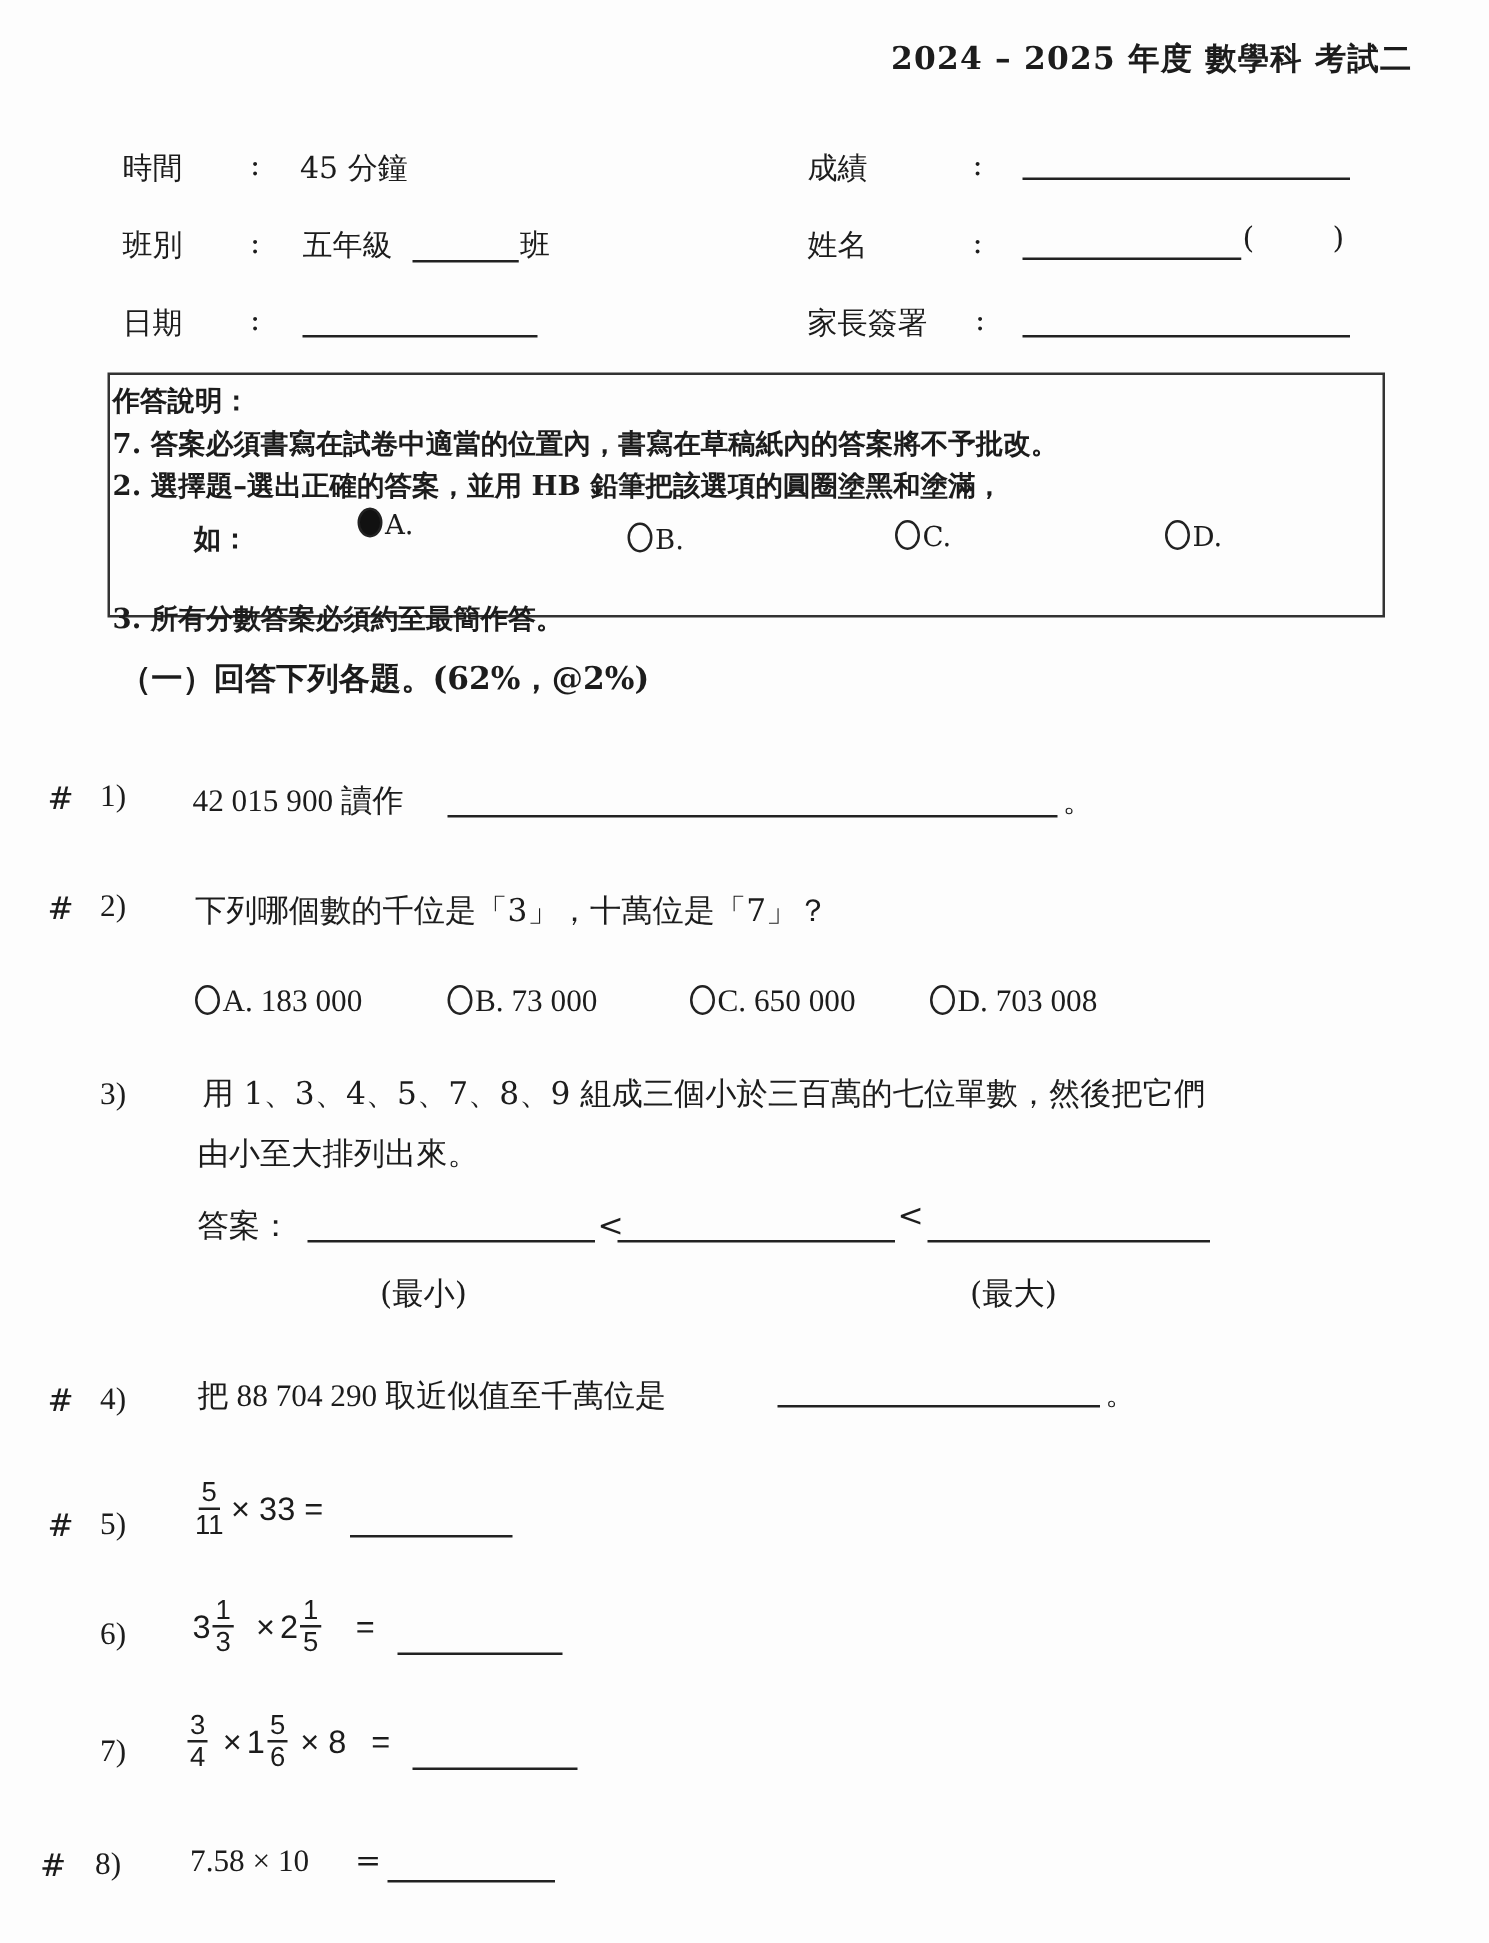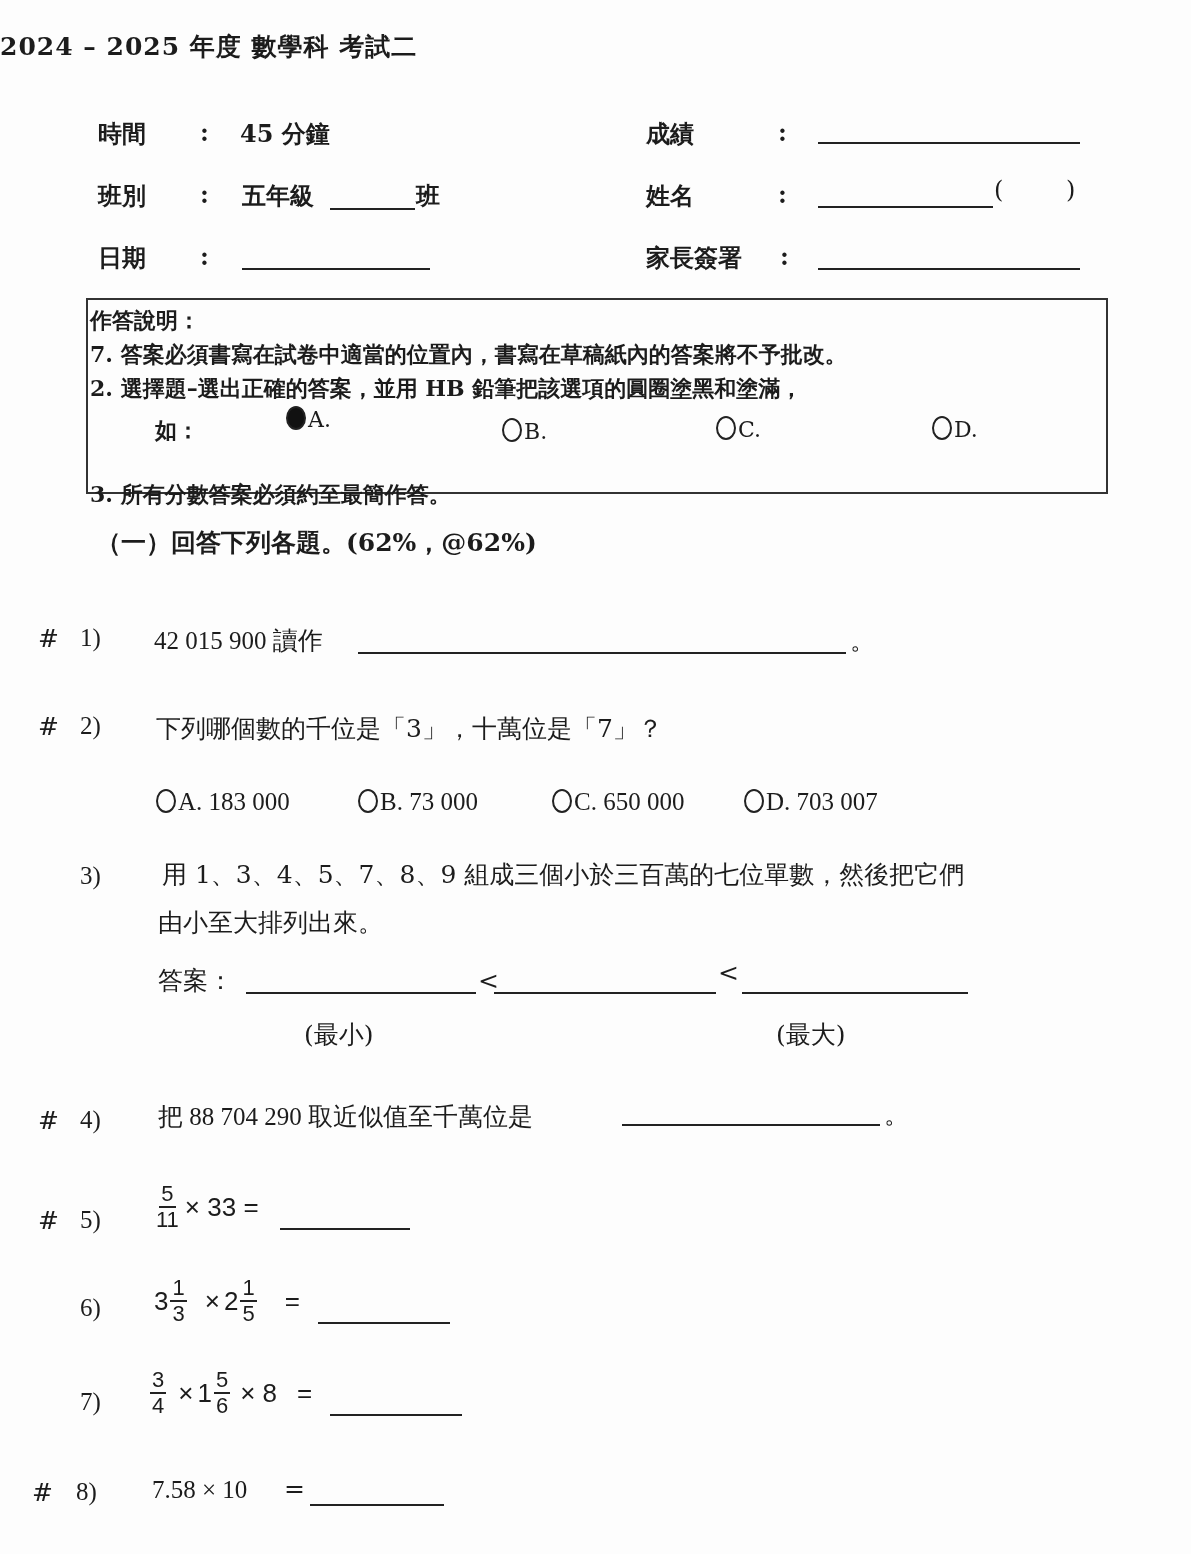--- a/index.html
+++ b/index.html
@@ -1,20 +1,20 @@
 <!DOCTYPE html>
 <html><head>
 <meta charset="utf-8">
 <style>
   html,body{margin:0;padding:0;}
   body{width:1191px;height:1554px;background:#fdfdfd;position:relative;overflow:hidden;
        font-family:"DejaVu Serif","Liberation Serif",serif;color:#1c1c1c;}
   .abs{position:absolute;white-space:nowrap;}
-  .title{left:0;width:1130px;top:30px;text-align:left;font-size:25px;font-weight:bold;letter-spacing:1px;}
-  .lbl{font-size:24px;font-weight:bold;}
+  .title{left:0;width:1130px;top:30px;text-align:right;font-size:25px;font-weight:bold;letter-spacing:1px;}
+  .lbl{font-size:24px;font-weight:normal;}
   .line{position:absolute;border-bottom:2px solid #222;height:0;}
   .box{position:absolute;left:86px;top:298px;width:1022px;height:196px;border:2px solid #333;box-sizing:border-box;}
   .inst{font-size:22px;font-weight:bold;text-align:center;}
   .q{font-size:25px;}
   .num{font-family:"Liberation Serif","DejaVu Serif",serif;}
   .circle{display:inline-block;width:20px;height:24px;border:2px solid #222;border-radius:50%;box-sizing:border-box;vertical-align:-3px;margin-right:2px;}
   .circle.filled{background:#111;}
   .frac{display:inline-flex;flex-direction:column;align-items:center;vertical-align:middle;font-size:22px;line-height:24px;margin:0 2px;}
   .frac .n{border-bottom:2px solid #222;padding:0 2px;}
   .frac .d{}
@@ -57,35 +57,35 @@
 <div class="abs inst" style="left:90px;top:306px">作答說明：</div>
 <div class="abs inst" style="left:90px;top:340px">7. 答案必須書寫在試卷中適當的位置內，書寫在草稿紙內的答案將不予批改。</div>
 <div class="abs inst" style="left:90px;top:374px">2. 選擇題–選出正確的答案，並用 HB 鉛筆把該選項的圓圈塗黑和塗滿，</div>
 <div class="abs inst" style="left:155px;top:416px">如：</div>
 <div class="abs inst" style="left:286px;top:406px;font-weight:normal"><span class="circle filled"></span><span>A.</span></div>
 <div class="abs inst" style="left:502px;top:418px;font-weight:normal"><span class="circle"></span><span>B.</span></div>
 <div class="abs inst" style="left:716px;top:416px;font-weight:normal"><span class="circle"></span><span>C.</span></div>
 <div class="abs inst" style="left:932px;top:416px;font-weight:normal"><span class="circle"></span><span>D.</span></div>
 <div class="abs inst" style="left:90px;top:480px">3. 所有分數答案必須約至最簡作答。</div>
 
-<div class="abs q" style="left:96px;top:526px;font-weight:bold">（一）回答下列各題。(62%，@62%)</div>
+<div class="abs q" style="left:96px;top:526px;font-weight:bold">（一）回答下列各題。(62%，@2%)</div>
 
 <div class="abs q" style="left:38px;top:624px">#</div>
 <div class="abs q num" style="left:80px;top:624px">1)</div>
 <div class="abs q num" style="left:154px;top:624px">42 015 900  讀作</div>
 <div class="line" style="left:358px;top:652px;width:488px"></div>
 <div class="abs q" style="left:850px;top:624px">。</div>
 
 <div class="abs q" style="left:38px;top:712px">#</div>
 <div class="abs q num" style="left:80px;top:712px">2)</div>
 <div class="abs q" style="left:156px;top:712px">下列哪個數的千位是「3」，十萬位是「7」？</div>
 <div class="abs q num" style="left:156px;top:788px"><span class="circle"></span><span>A. 183 000</span></div>
 <div class="abs q num" style="left:358px;top:788px"><span class="circle"></span><span>B. 73 000</span></div>
 <div class="abs q num" style="left:552px;top:788px"><span class="circle"></span><span>C. 650 000</span></div>
-<div class="abs q num" style="left:744px;top:788px"><span class="circle"></span><span>D. 703 007</span></div>
+<div class="abs q num" style="left:744px;top:788px"><span class="circle"></span><span>D. 703 008</span></div>
 
 <div class="abs q num" style="left:80px;top:862px">3)</div>
 <div class="abs q" style="left:162px;top:858px">用 1、3、4、5、7、8、9 組成三個小於三百萬的七位單數，然後把它們</div>
 <div class="abs q" style="left:158px;top:906px">由小至大排列出來。</div>
 <div class="abs q" style="left:158px;top:964px">答案：</div>
 <div class="line" style="left:246px;top:992px;width:230px"></div>
 <div class="abs q" style="left:478px;top:966px">&lt;</div>
 <div class="line" style="left:494px;top:992px;width:222px"></div>
 <div class="abs q" style="left:718px;top:958px">&lt;</div>
 <div class="line" style="left:742px;top:992px;width:226px"></div>

